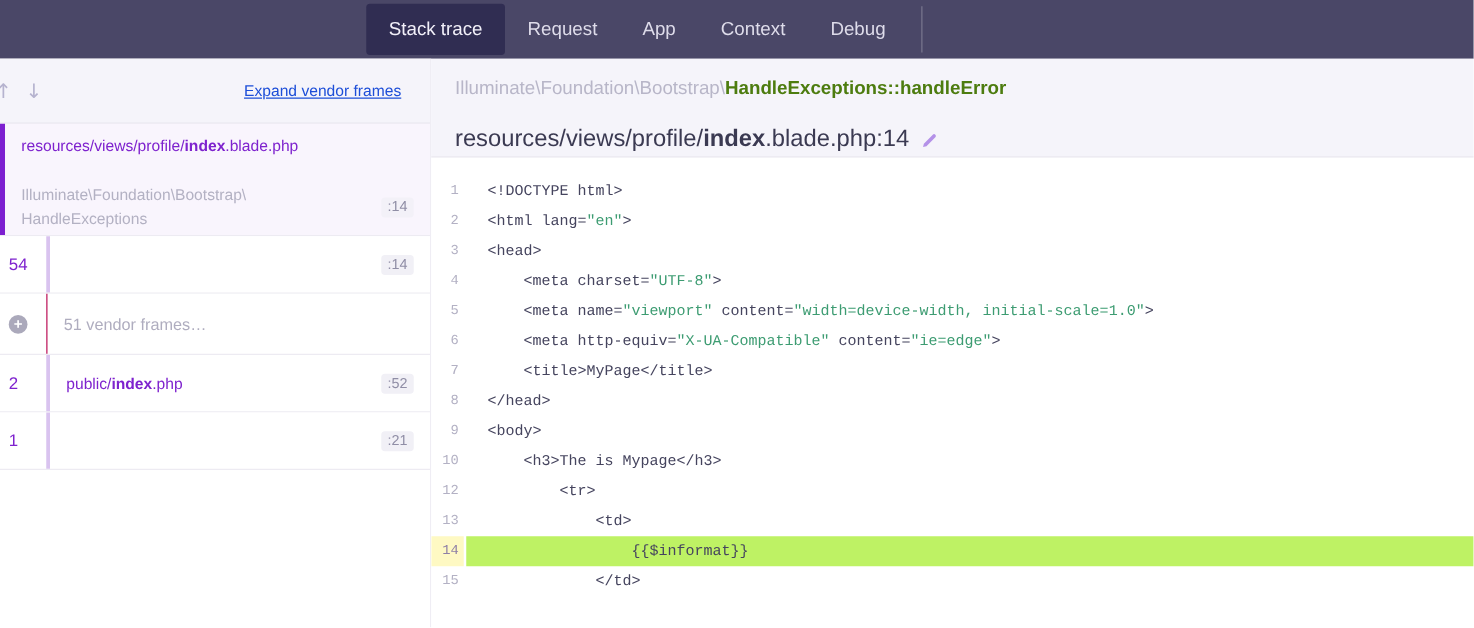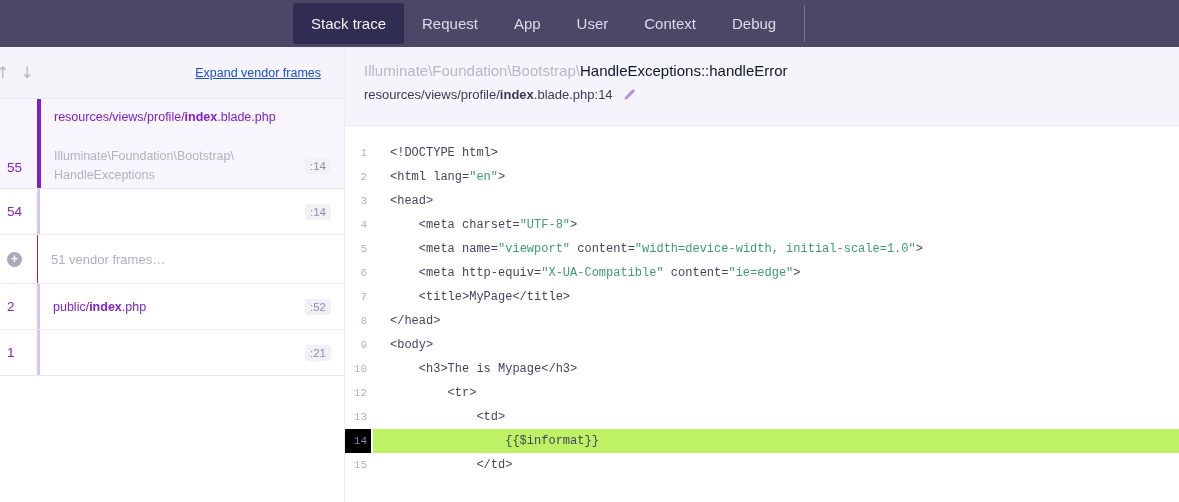--- a/index.html
+++ b/index.html
@@ -110,22 +110,22 @@
 
   
   .main { flex: 1; display: flex; flex-direction: column; min-width: 0; }
   .main-header {
     height: 78px; flex-shrink: 0;
     background: #f5f4fa;
     padding: 15px 0 0 19px;
   }
   .method-line { font-size: 15px; white-space: nowrap; }
   .method-ns { color: #b8b6c8; }
-  .method-name { color: #0f172a; }
-  .file-line { margin-top: 8px; font-size: 13px; color: #3b3a52; display: flex; align-items: center; }
+  .method-name { color: #4d7c0f; font-weight: bold; }
+  .file-line { margin-top: 22px; font-size: 19px; color: #3b3a52; display: flex; align-items: center; }
   .file-line b { font-weight: 700; }
   .edit-btn { background: none; border: none; margin-left: 9px; cursor: pointer; padding: 0; line-height: 0; }
 
   .code-panel {
     flex: 1;
     background: #ffffff;
     border-top: 1px solid #e7e5ee;
     padding-top: 15px;
     overflow: hidden;
   }
@@ -138,54 +138,50 @@
     margin-right: 2px;
   }
   .code-text {
     flex: 1;
     font-family: "Liberation Mono", "DejaVu Sans Mono", monospace;
     font-size: 12px; line-height: 24px;
     color: #45445e;
     white-space: pre;
     padding-left: 17px;
   }
-  .code-row.hl .gutter { background: #000000; color: #8e7fa6; }
+  .code-row.hl .gutter { background: #fef9c3; color: #8e7fa6; }
   .code-row.hl .code-text { background: #bef264; }
   .str { color: #3d9c72; }
 </style>
 </head>
 <body>
 
 <div class="topbar">
   <nav class="tabs">
       <button class="tab active">Stack trace</button>
       <button class="tab">Request</button>
       <button class="tab">App</button>
-      <button class="tab">User</button>
       <button class="tab">Context</button>
       <button class="tab">Debug</button>
     </nav>
   <div class="topbar-divider"></div>
 </div>
 
 <div class="content">
 
   <aside class="sidebar">
     <div class="sidebar-header">
       <div class="nav-arrows">
           <button class="nav-arrow">↑</button>
           <button class="nav-arrow">↓</button>
         </div>
       <a class="expand-link">Expand vendor frames</a>
     </div>
     <div id="frames-list">
         <div class="frame-row selected">
-          <div class="num-col">
-            <span class="frame-num">55</span>
-          </div>
           <div class="card">
             <div class="path"><span>resources/views/profile/</span><b>index</b><span>.blade.php</span></div>
             <div class="cls">
               <div>Illuminate\Foundation\Bootstrap\</div>
               <div>HandleExceptions</div>
             </div>
             <span class="badge">:14</span>
           </div>
         </div>
         <div class="frame-row simple">

